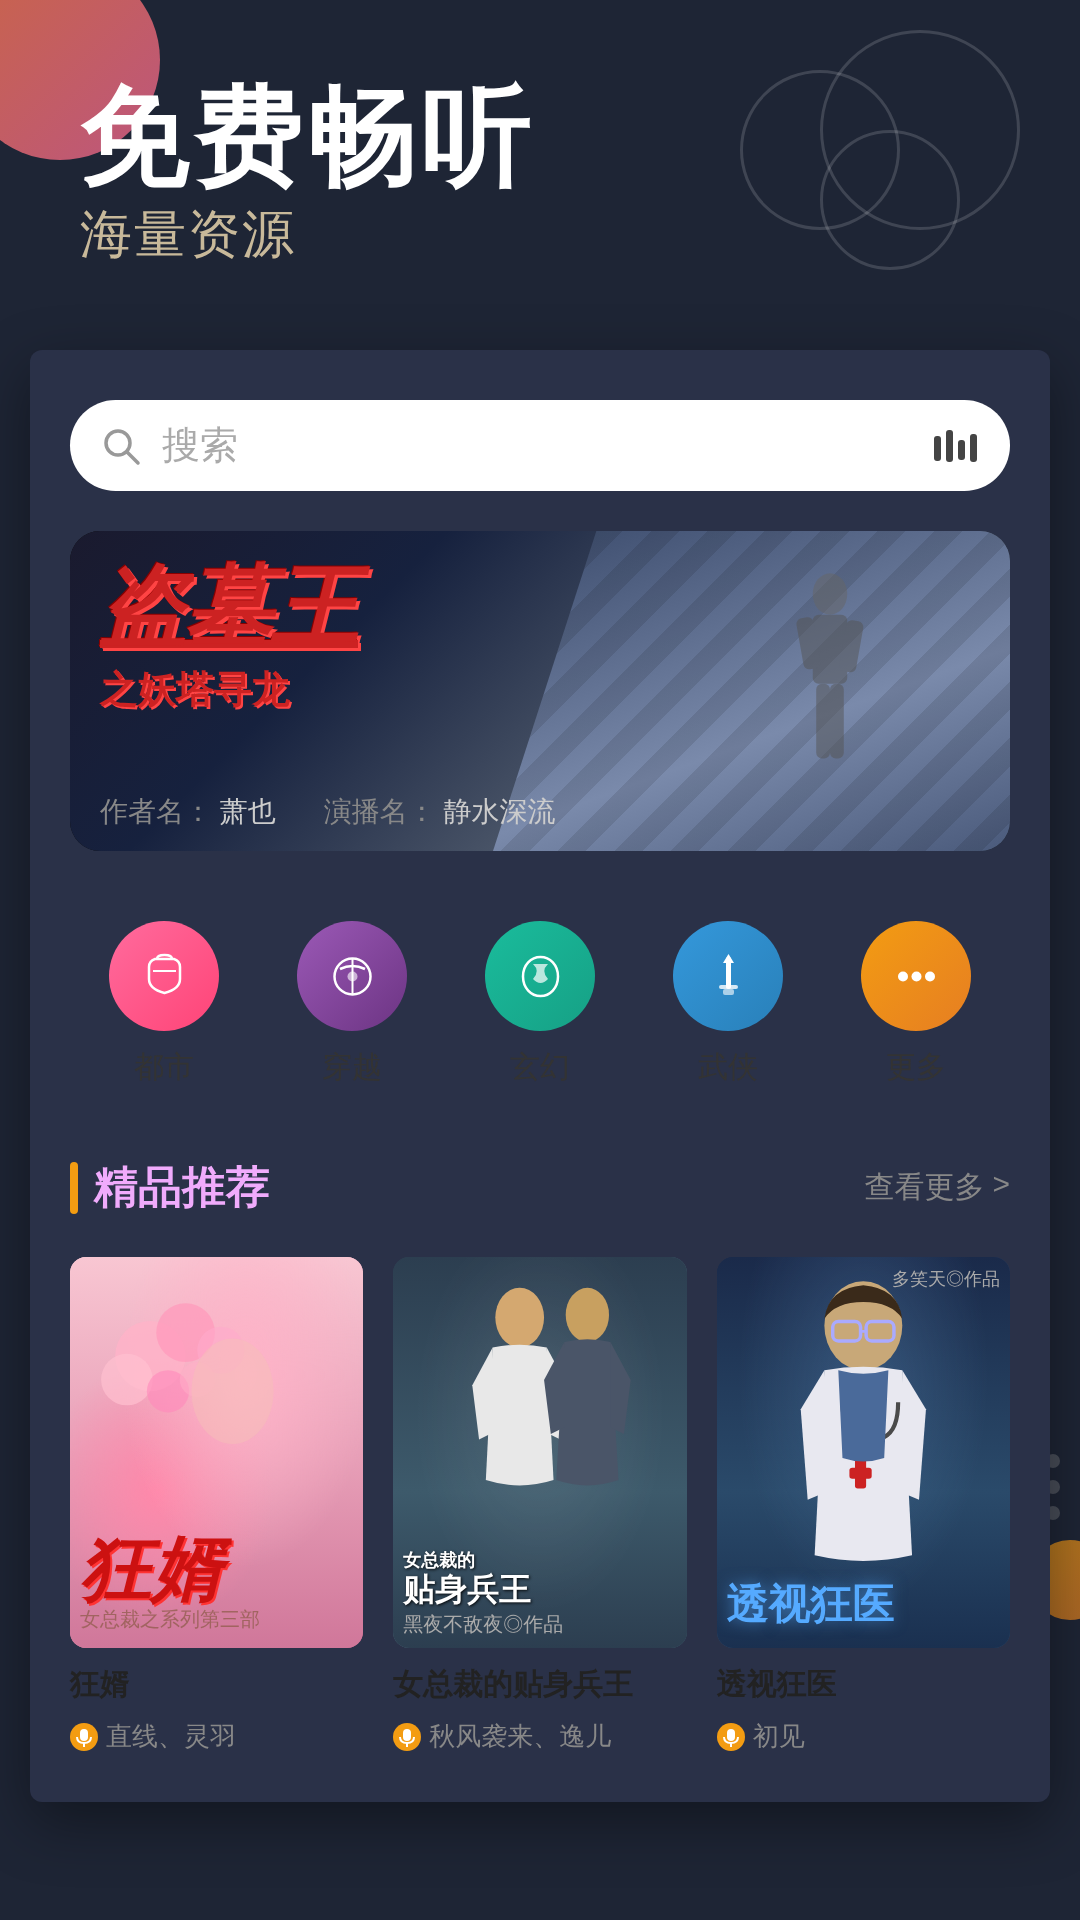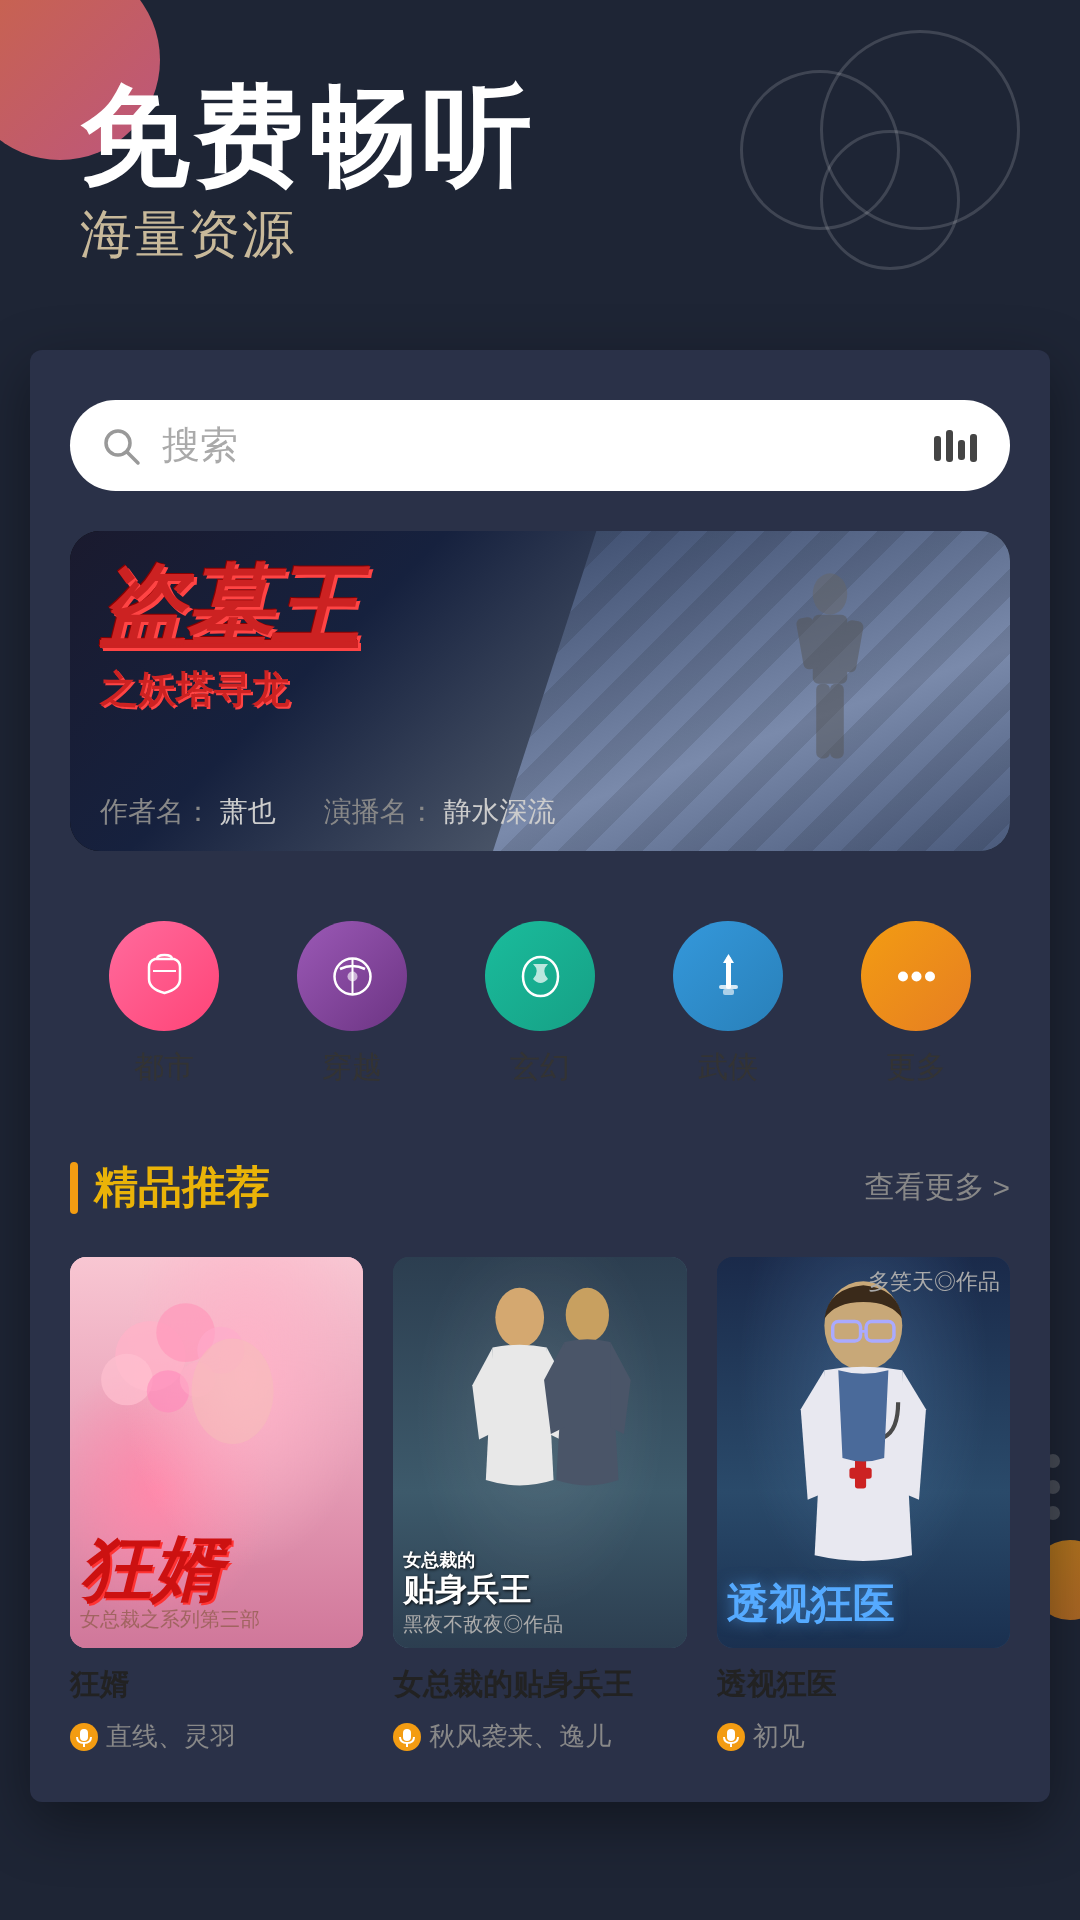--- a/index.html
+++ b/index.html
@@ -269,28 +269,27 @@
     .section-indicator {
       width: 8px;
       height: 52px;
       background: #f39c12;
       border-radius: 4px;
     }
 
     .section-title {
       font-size: 44px;
       font-weight: 700;
-      color: #eab308;
+      color: #f0abfc;
     }
 
     .see-more {
       font-size: 30px;
       color: #888;
       display: flex;
-      align-items: center;
       gap: 8px;
     }
 
     
     .book-grid {
       display: grid;
       grid-template-columns: repeat(3, 1fr);
       gap: 30px;
     }
 
@@ -636,21 +635,21 @@
 
             <path d="M65 90 Q65 110 75 115 Q85 120 95 115 Q105 110 105 90" fill="none" stroke="#4a4a4a" stroke-width="3"></path>
             <circle cx="85" cy="118" r="8" fill="none" stroke="#4a4a4a" stroke-width="2.5"></circle>
 
             <rect x="74" y="130" width="8" height="22" rx="2" fill="#cc2222"></rect>
             <rect x="70" y="137" width="16" height="8" rx="2" fill="#cc2222"></rect>
 
             <path d="M62 67 Q80 72 98 67 L95 130 Q80 135 65 130 Z" fill="#4a6a9a"></path>
           </svg>
         </div>
-        <div style="position:absolute; top:10px; right:10px; font-size:22px; color:#aaa; text-align:right;">多笑天◎作品</div>
+        <div style="position:absolute; top:10px; right:10px; font-size:18px; color:#aaa; text-align:right;">多笑天◎作品</div>
         <div style="position:absolute; bottom:12px; left:10px; right:10px;">
           <div style="font-size:42px; font-weight:900; color:#55aaff; text-shadow:0 0 15px rgba(85,170,255,0.6);">透视狂医</div>
           <div style="font-size:20px; color:#88aacc; margin-top:4px;"></div>
         </div>
       </div>
       <div class="book-name">透视狂医</div>
       <div class="book-author">
         <svg width="28" height="28" viewBox="0 0 28 28">
           <circle cx="14" cy="14" r="14" fill="#f39c12"></circle>
           <rect x="10" y="6" width="8" height="12" rx="4" fill="white"></rect>

